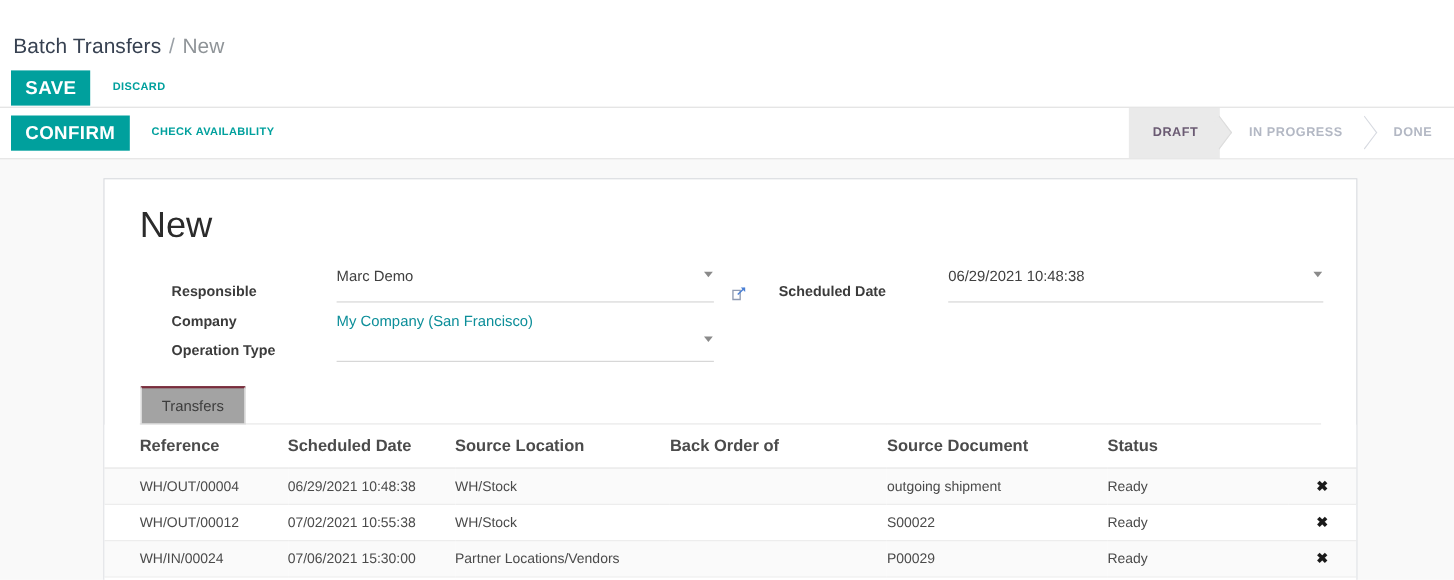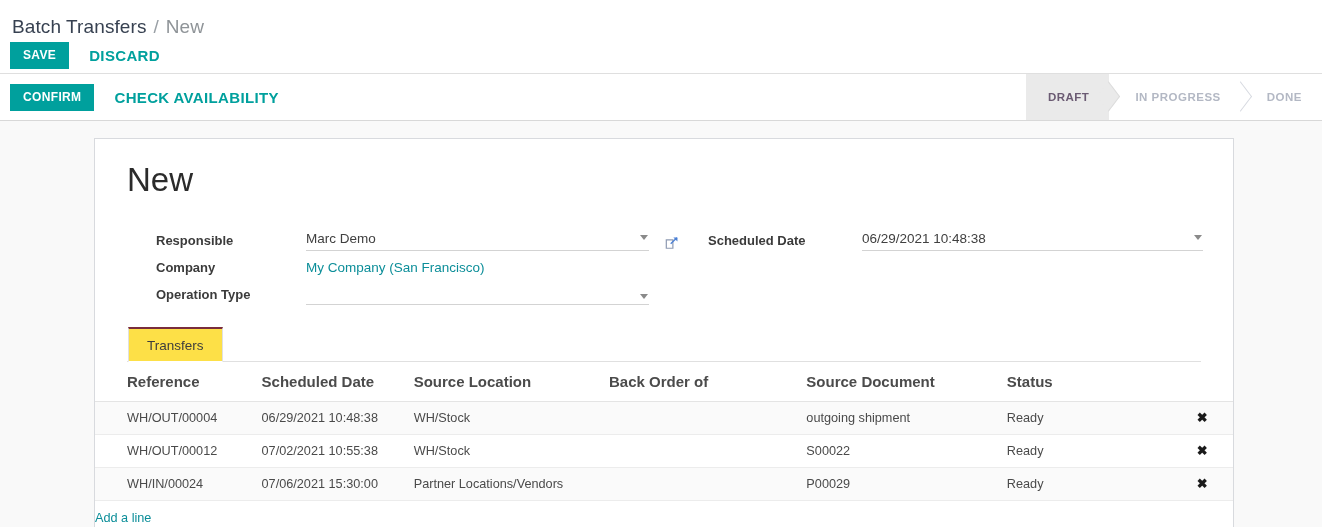--- a/index.html
+++ b/index.html
@@ -8,23 +8,24 @@
     font-family: "Liberation Sans", sans-serif;
     background: #ffffff;
     color: #4c4c4c;
     overflow: hidden;
   }
 
   
   .breadcrumb-bar {
     height: 38px;
     display: flex;
-    align-items: flex-end;
+    align-items: center;
     padding: 0 0 0 12px;
     background: #ffffff;
+    margin-top: 24px;
   }
   .bc-root {
     font-size: 19px;
     color: #374151;
     letter-spacing: .1px;
   }
   .bc-sep {
     font-size: 19px;
     color: #9aa0a6;
     margin: 0 7px;
@@ -38,33 +39,33 @@
   .edit-bar {
     height: 35px;
     display: flex;
     align-items: center;
     padding-left: 10px;
     background: #ffffff;
   }
   .btn-primary {
     background: #00a09d;
     color: #ffffff;
-    font-size: 12px;
+    font-size: 17px;
     font-weight: bold;
     letter-spacing: .35px;
     border: none;
     padding: 7px 13px 8px 13px;
     cursor: pointer;
     line-height: 1;
   }
   .btn-link {
     background: transparent;
     border: none;
     color: #00a09d;
-    font-size: 15px;
+    font-size: 10px;
     font-weight: bold;
     letter-spacing: .35px;
     padding: 8px 12px;
     margin-left: 8px;
     cursor: pointer;
     line-height: 1;
   }
 
   
   .control-panel {
@@ -178,21 +179,21 @@
   .lbl-w2 { width: 154px; }
 
   .f-field {
     position: relative;
     display: flex;
     align-items: flex-end;
   }
   .fld-underline {
     border-bottom: 1px solid #d3d3d3;
     width: 343px;
-    padding-bottom: 3px;
+    padding-bottom: 15px;
     display: flex;
     align-items: center;
     justify-content: space-between;
   }
   .fld-underline.wide { width: 341px; }
   .fld-value {
     font-size: 13.5px;
     color: #404040;
     line-height: 16px;
   }
@@ -222,21 +223,21 @@
     border-bottom: 1px solid #e0e0e0;
     padding-left: 1px;
   }
   .nb-tab {
     font-size: 13.5px;
     color: #3d3d3d;
     padding: 9px 18px 8px 18px;
     border: 1px solid #e0e0e0;
     border-bottom: 1px solid #ffffff;
     border-top: 2px solid #7a2d3c;
-    background: #fde047;
+    background: #a3a3a3;
     margin-bottom: -1px;
     cursor: pointer;
   }
 
   
   .o2m-wrap {
     margin-left: -32px;
     margin-right: -32px;
     width: calc(100% + 64px);
   }

